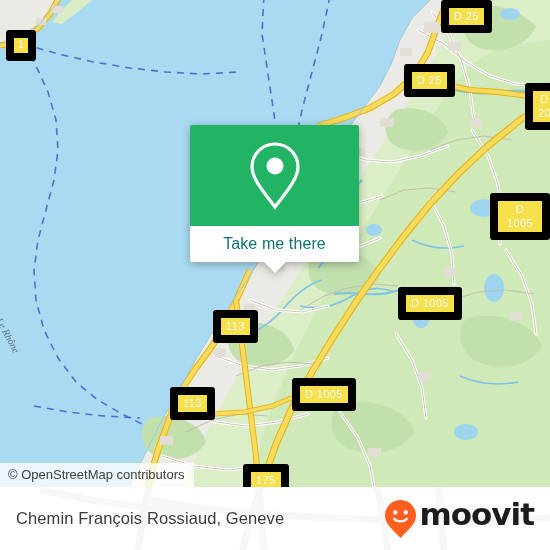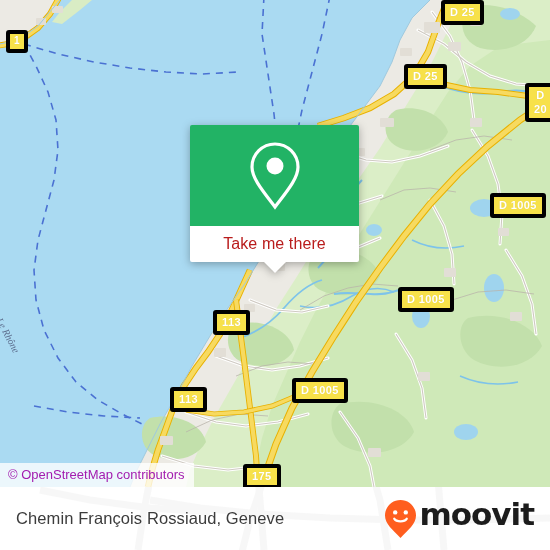--- a/index.html
+++ b/index.html
@@ -24,24 +24,24 @@
     height: 487px;
     overflow: hidden;
     background: #aadaf2;
   }
   #map-svg { position: absolute; left: 0; top: 0; }
 
   
   .shield {
     position: absolute;
     background: #f7e14a;
-    border: 4px solid #000000;
+    border: 8px solid #000000;
     border-radius: 3px;
     color: #ffffff;
-    font-weight: bold;
+    font-weight: normal;
     font-size: 11px;
     line-height: 14px;
     padding: 1px 5px 2px 5px;
     text-align: center;
     letter-spacing: .4px;
     text-shadow: 0 0 1px rgba(0,0,0,.12);
   }
   .shield.small { font-size: 10px; padding: 0px 4px 1px 4px; }
 
   .water-label {
@@ -55,21 +55,21 @@
   
   #attribution {
     position: absolute;
     left: 0;
     top: 463px;
     height: 24px;
     display: flex;
     align-items: center;
     padding: 0 9px 0 8px;
     background: rgba(255,255,255,0.78);
-    color: #a21caf;
+    color: #404040;
     font-size: 13px;
     line-height: 24px;
     font-family: "Liberation Sans", sans-serif;
   }
 
   
   #popup {
     position: absolute;
     left: 190px;
     top: 125px;
@@ -88,21 +88,21 @@
   #popup-bottom {
     background: #ffffff;
     height: 36px;
     display: flex;
     align-items: center;
     justify-content: center;
     border-radius: 0 0 2px 2px;
     position: relative;
   }
   #popup-label {
-    color: #b91c1c;
+    color: #0f766e;
     font-size: 16px;
     letter-spacing: .1px;
   }
   #popup-tail {
     position: absolute;
     left: 50%;
     margin-left: -11px;
     bottom: -11px;
     width: 0; height: 0;
     border-left: 11px solid transparent;

